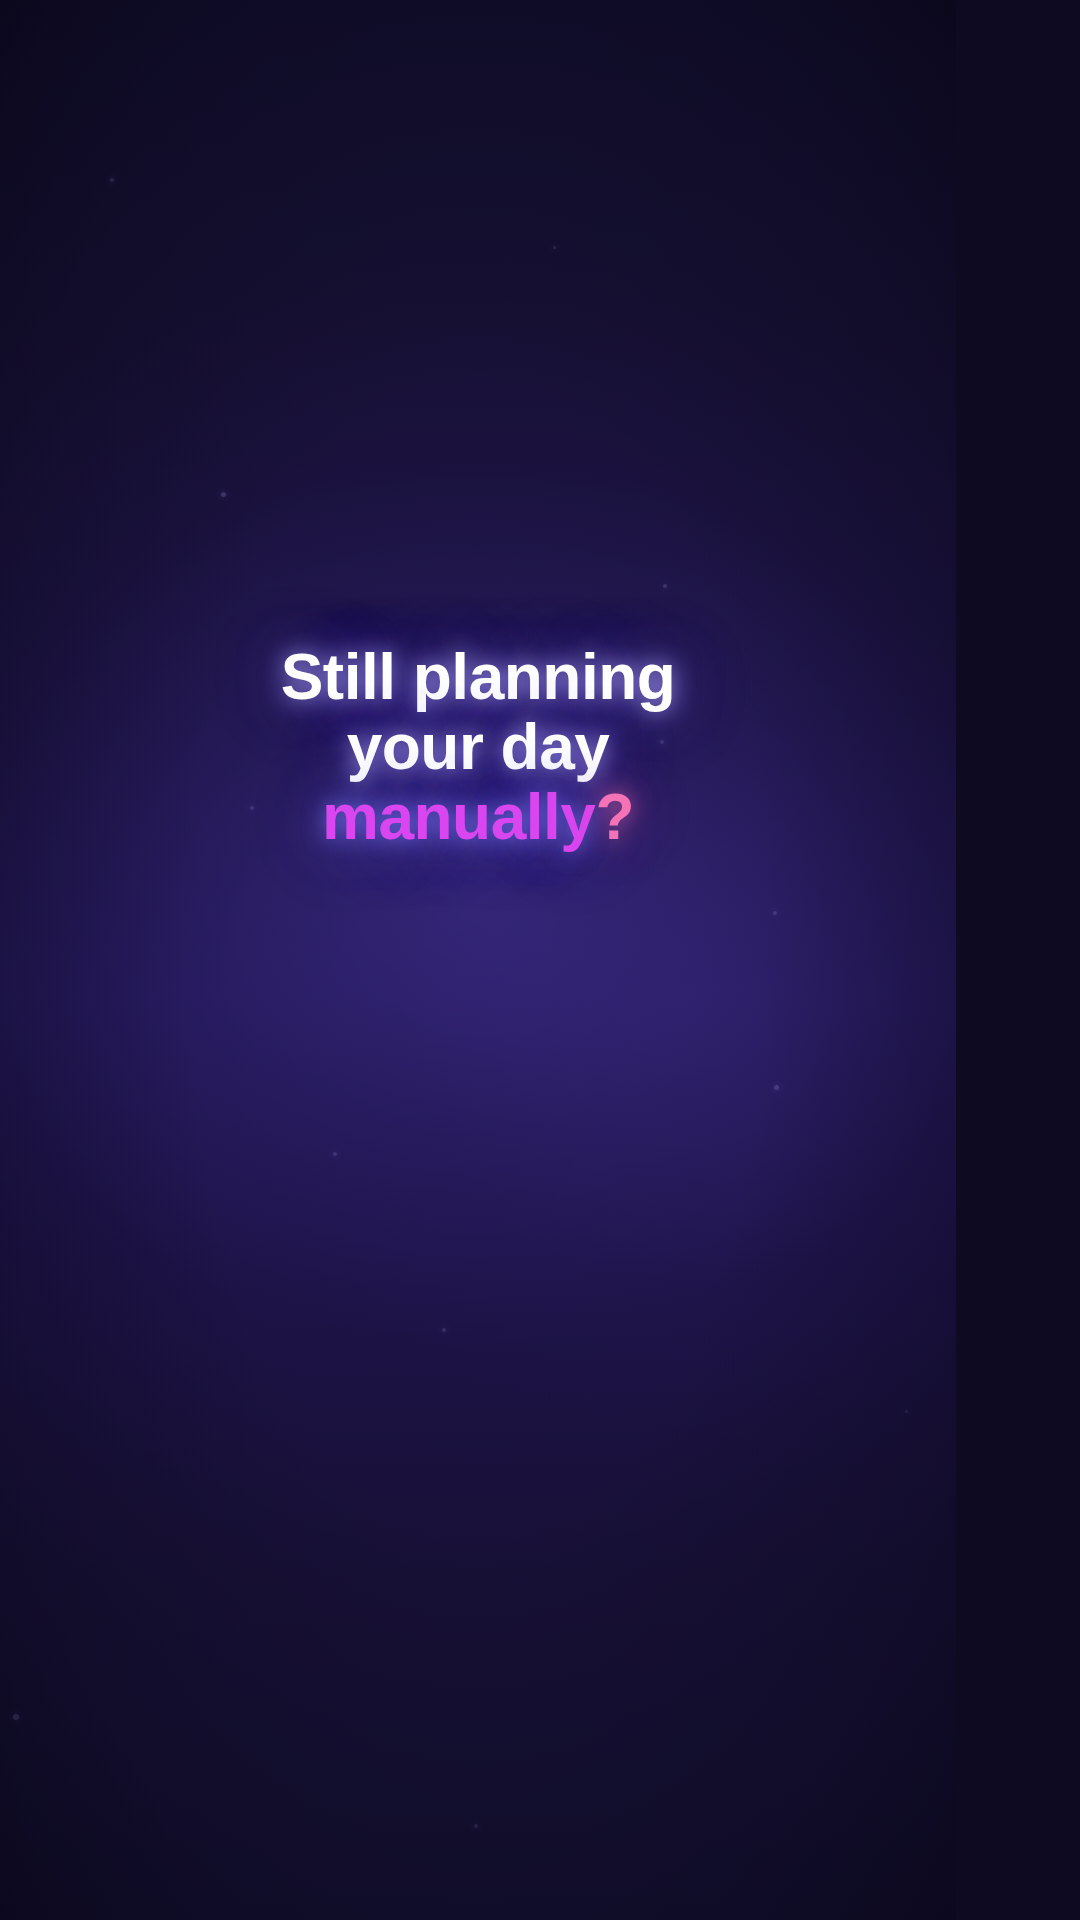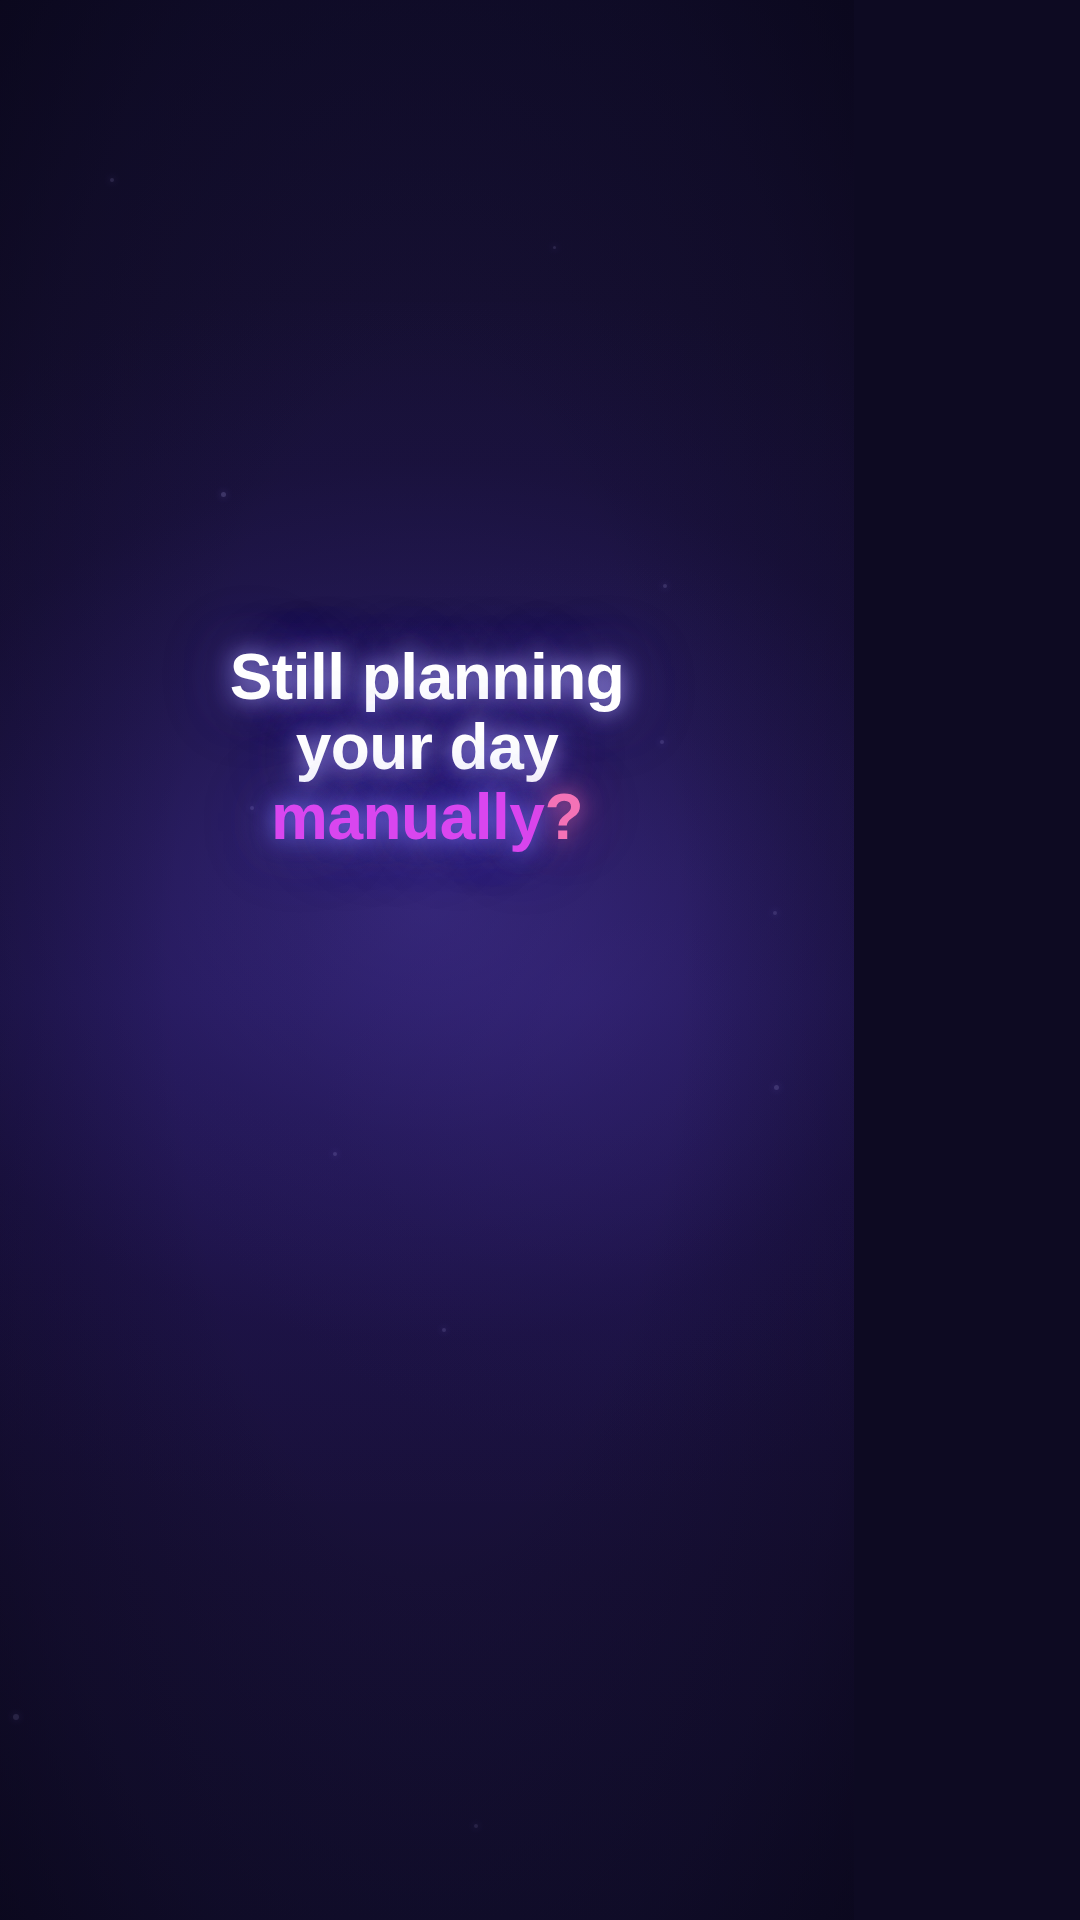--- a/index.html
+++ b/index.html
@@ -2,21 +2,21 @@
 <html><head>
 <meta charset="utf-8">
 <style>
   html, body {
     margin: 0;
     padding: 0;
     background: #0d0a22;
   }
   #stage {
     position: relative;
-    width: 854px;
+    width: 956px;
     height: 1920px;
     overflow: hidden;
     background: #140f33;
     font-family: "Liberation Sans", sans-serif;
   }
 
   
   .bg-base {
     position: absolute;
     inset: 0;

